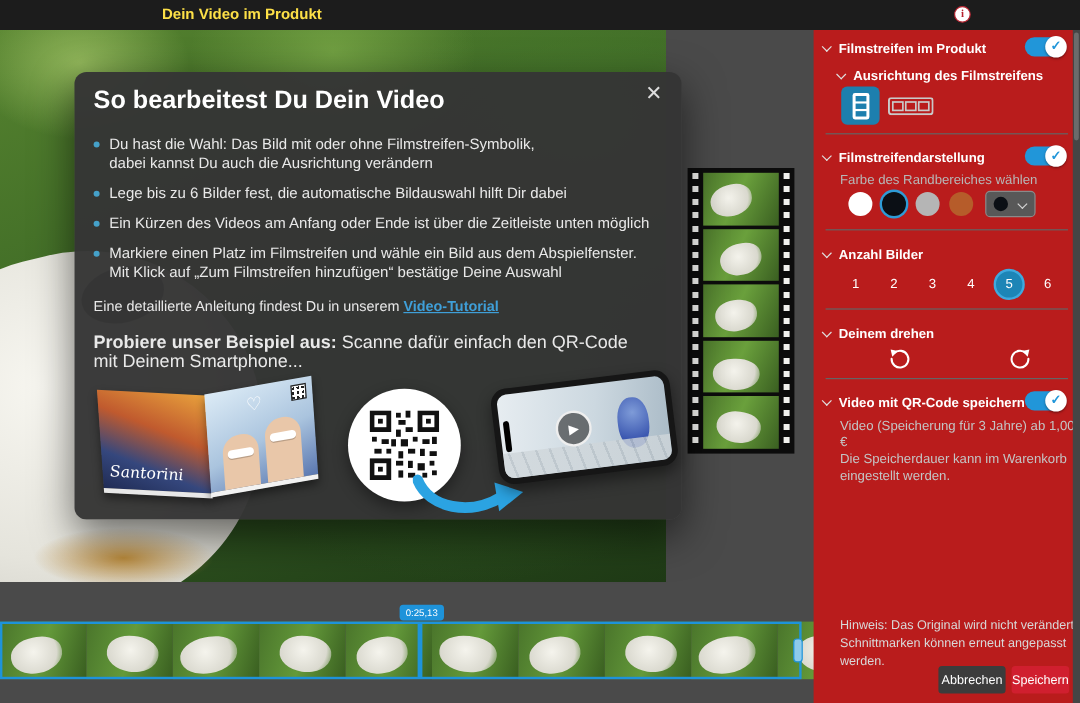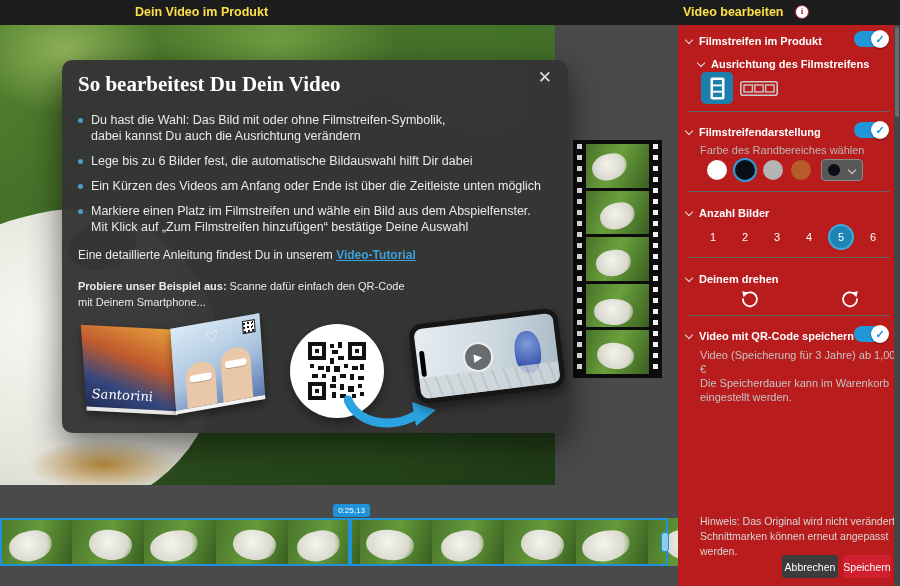--- a/index.html
+++ b/index.html
@@ -62,29 +62,29 @@
   .tl-left { left:0; width:350px; } .tl-right { left:350px; width:318px; }
   .tl-pill { position:absolute; left:333px; top:-14px; width:37px; height:13px; background:#1e93da;
     border-radius:3px; color:#fff; font-size:8px; text-align:center; line-height:13px; z-index:5; cursor:pointer; }
   .tl-handle { position:absolute; left:661px; top:14px; width:8px; height:20px; background:#8ecbec;
     border:1px solid #1e93da; border-radius:3px; z-index:5; cursor:ew-resize; }
 
   
   .modal { position:absolute; left:62px; top:60px; width:506px; height:373px; background:rgba(53,53,53,.97);
     border-radius:10px; box-shadow:0 12px 34px rgba(0,0,0,.55); color:#e9e9e9; z-index:20; }
   .modal-close { position:absolute; top:8px; right:16px; font-size:17px; color:#ddd; cursor:pointer; line-height:20px; }
-  .modal-title { position:absolute; left:16px; top:12px; font-size:21px; font-weight:bold; color:#fff;font-family:Liberation Serif, serif; }
+  .modal-title { position:absolute; left:16px; top:12px; font-size:21px; font-weight:bold; color:#fff; }
   .modal-bullets { position:absolute; left:16px; top:52px; width:470px; list-style:none; }
   .modal-bullets li { position:relative; padding-left:13px; font-size:12.5px; line-height:16px;
     margin-bottom:9px; white-space:pre-line; }
   .modal-bullets li::before { content:""; position:absolute; left:0; top:5.5px; width:5px; height:5px;
     border-radius:50%; background:#45a1c9; }
   .modal-tutorial { position:absolute; left:16px; top:188px; font-size:12px; }
   .modal-tutorial a { color:#3f9fd8; font-weight:bold; text-decoration:underline; cursor:pointer; }
-  .modal-example { position:absolute; left:16px; top:218px; font-size:11px; line-height:16px; }
+  .modal-example { position:absolute; left:16px; top:218px; font-size:15px; line-height:16px; }
   .modal-example .b { font-weight:bold; }
   .modal-example .rest { white-space:pre-line; }
 
   
   .illus { position:absolute; left:0; top:248px; width:506px; height:120px; }
   .book { position:absolute; left:22px; top:12px; width:178px; height:96px; transform:rotate(-4deg); }
   .page { position:absolute; top:4px; width:90px; height:86px; box-shadow:0 4px 8px rgba(0,0,0,.45); }
   .page-left { left:0; transform:skewY(7deg);
     background:linear-gradient(200deg,#e8a13c 0%,#c05a2e 40%,#35477d 72%,#202c55 100%);
     border-bottom:4px solid #e8e8e8; }
@@ -174,21 +174,20 @@
   .btn-cancel { left:104px; width:56px; background:#3c3c3c; }
   .btn-save   { left:165px; width:48px; background:#d01f2f; }
   .scrollbar { position:absolute; right:0; top:0; width:6px; height:561px; background:#454545; }
   .scrollbar .thumb { position:absolute; right:1px; top:2px; width:4px; height:90px; border-radius:2px; background:#6b6b6b; }
 </style>
 </head>
 <body>
 
 <div class="app-header">
   <div class="hdr-title hdr-left">Dein Video im Produkt</div>
-  <div class="hdr-title hdr-right">Video bearbeiten</div>
   <div class="info-icon">i</div>
 </div>
 
 <div class="canvas">
   <div class="photo">
     <div class="photo-cat"></div>
     <div class="photo-ground"></div>
   </div>
 
   <div class="filmstrip-v">

